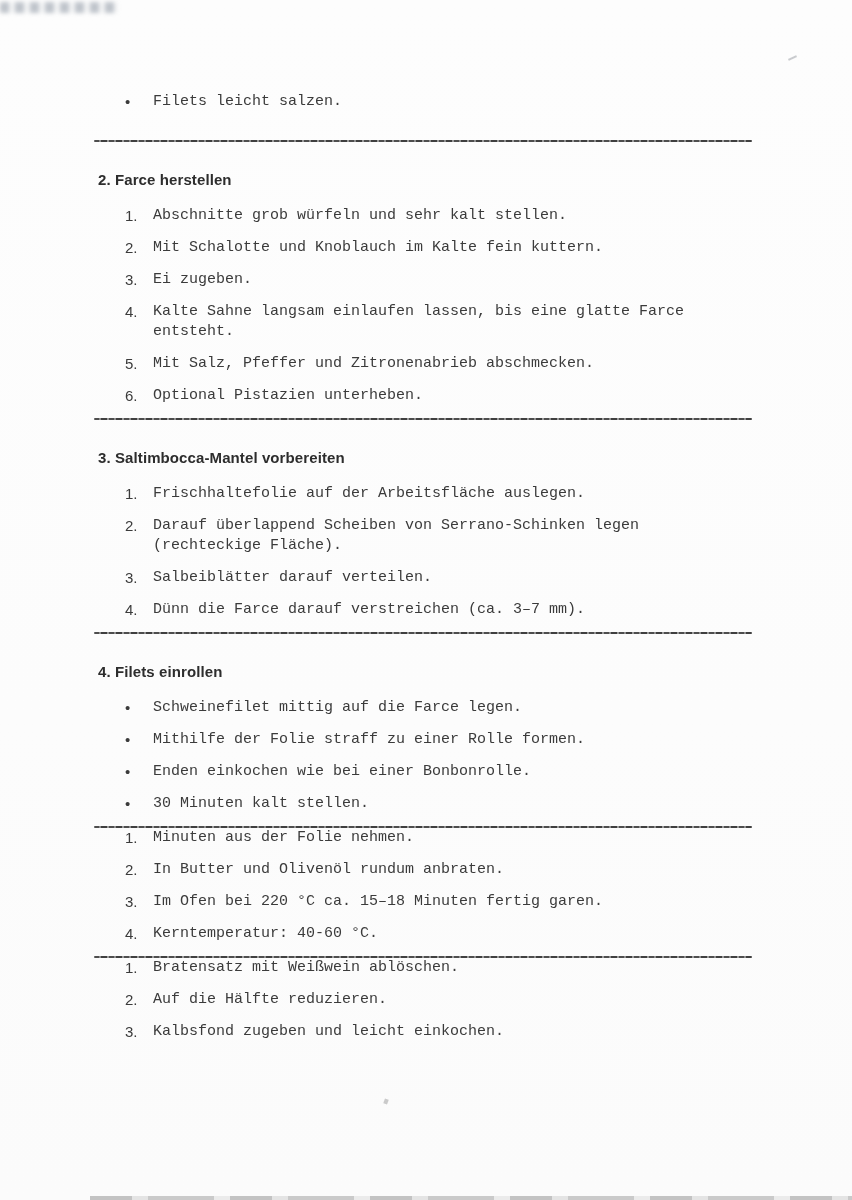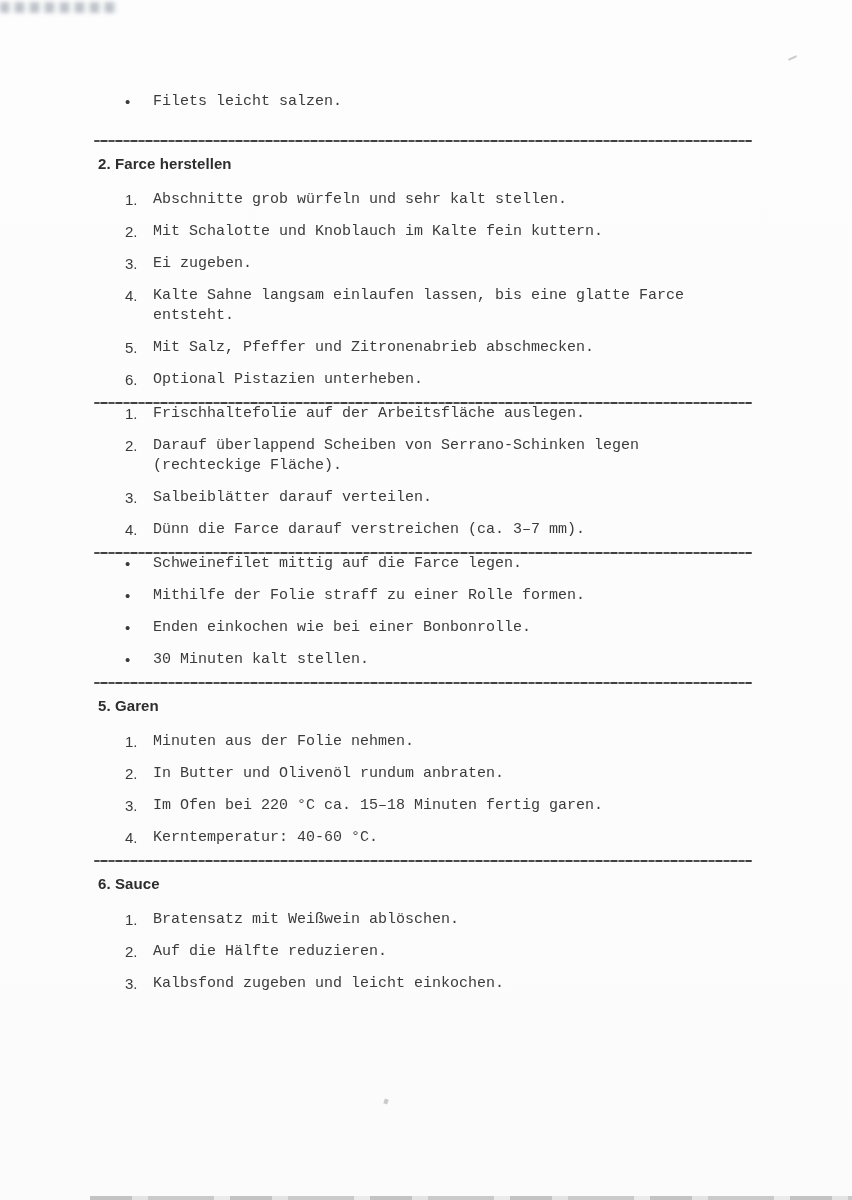--- a/index.html
+++ b/index.html
@@ -16,21 +16,21 @@
     font-family: "Liberation Sans", "DejaVu Sans", sans-serif;
     color: #3b3b3b;
     box-sizing: border-box;
     padding: 92px 100px 0 98px;
   }
   .content { position: relative; }
   .heading {
     font-size: 15px;
     font-weight: 700;
     color: #2d2d2d;
-    margin: 12px 0 16px 0;
+    margin: 28px 0 16px 0;
     line-height: 20px;
     letter-spacing: 0.1px;
   }
   .li {
     display: flex;
     margin: 0 0 12px 27px;
     line-height: 20px;
     font-size: 15px;
   }
   .li .marker {
@@ -146,20 +146,21 @@
   <div class="li">
     <span class="marker">6.</span>
     <span class="li-text">Optional Pistazien unterheben.</span>
   </div>
 </div>
 
   </div>
 
   <div class="section">
     <div class="divider"></div>
+          <h2 class="heading">3. Saltimbocca-Mantel vorbereiten</h2>
     <div class="list">
   <div class="li">
     <span class="marker">1.</span>
     <span class="li-text">Frischhaltefolie auf der Arbeitsfläche auslegen.</span>
   </div>
 
   <div class="li">
     <span class="marker">2.</span>
     <span class="li-text">Darauf überlappend Scheiben von Serrano-Schinken legen (rechteckige Fläche).</span>
   </div>
@@ -172,20 +173,21 @@
   <div class="li">
     <span class="marker">4.</span>
     <span class="li-text">Dünn die Farce darauf verstreichen (ca. 3–7 mm).</span>
   </div>
 </div>
 
   </div>
 
   <div class="section">
     <div class="divider"></div>
+          <h2 class="heading">4. Filets einrollen</h2>
     <div class="list">
   <div class="li">
     <span class="marker">•</span>
     <span class="li-text">Schweinefilet mittig auf die Farce legen.</span>
   </div>
 
   <div class="li">
     <span class="marker">•</span>
     <span class="li-text">Mithilfe der Folie straff zu einer Rolle formen.</span>
   </div>
@@ -198,21 +200,20 @@
   <div class="li">
     <span class="marker">•</span>
     <span class="li-text">30 Minuten kalt stellen.</span>
   </div>
 </div>
 
   </div>
 
   <div class="section">
     <div class="divider"></div>
-          <h2 class="heading">5. Garen</h2>
     <div class="list">
   <div class="li">
     <span class="marker">1.</span>
     <span class="li-text">Minuten aus der Folie nehmen.</span>
   </div>
 
   <div class="li">
     <span class="marker">2.</span>
     <span class="li-text">In Butter und Olivenöl rundum anbraten.</span>
   </div>
@@ -225,21 +226,20 @@
   <div class="li">
     <span class="marker">4.</span>
     <span class="li-text">Kerntemperatur: 40-60 °C.</span>
   </div>
 </div>
 
   </div>
 
   <div class="section">
     <div class="divider"></div>
-          <h2 class="heading">6. Sauce</h2>
     <div class="list">
   <div class="li">
     <span class="marker">1.</span>
     <span class="li-text">Bratensatz mit Weißwein ablöschen.</span>
   </div>
 
   <div class="li">
     <span class="marker">2.</span>
     <span class="li-text">Auf die Hälfte reduzieren.</span>
   </div>

